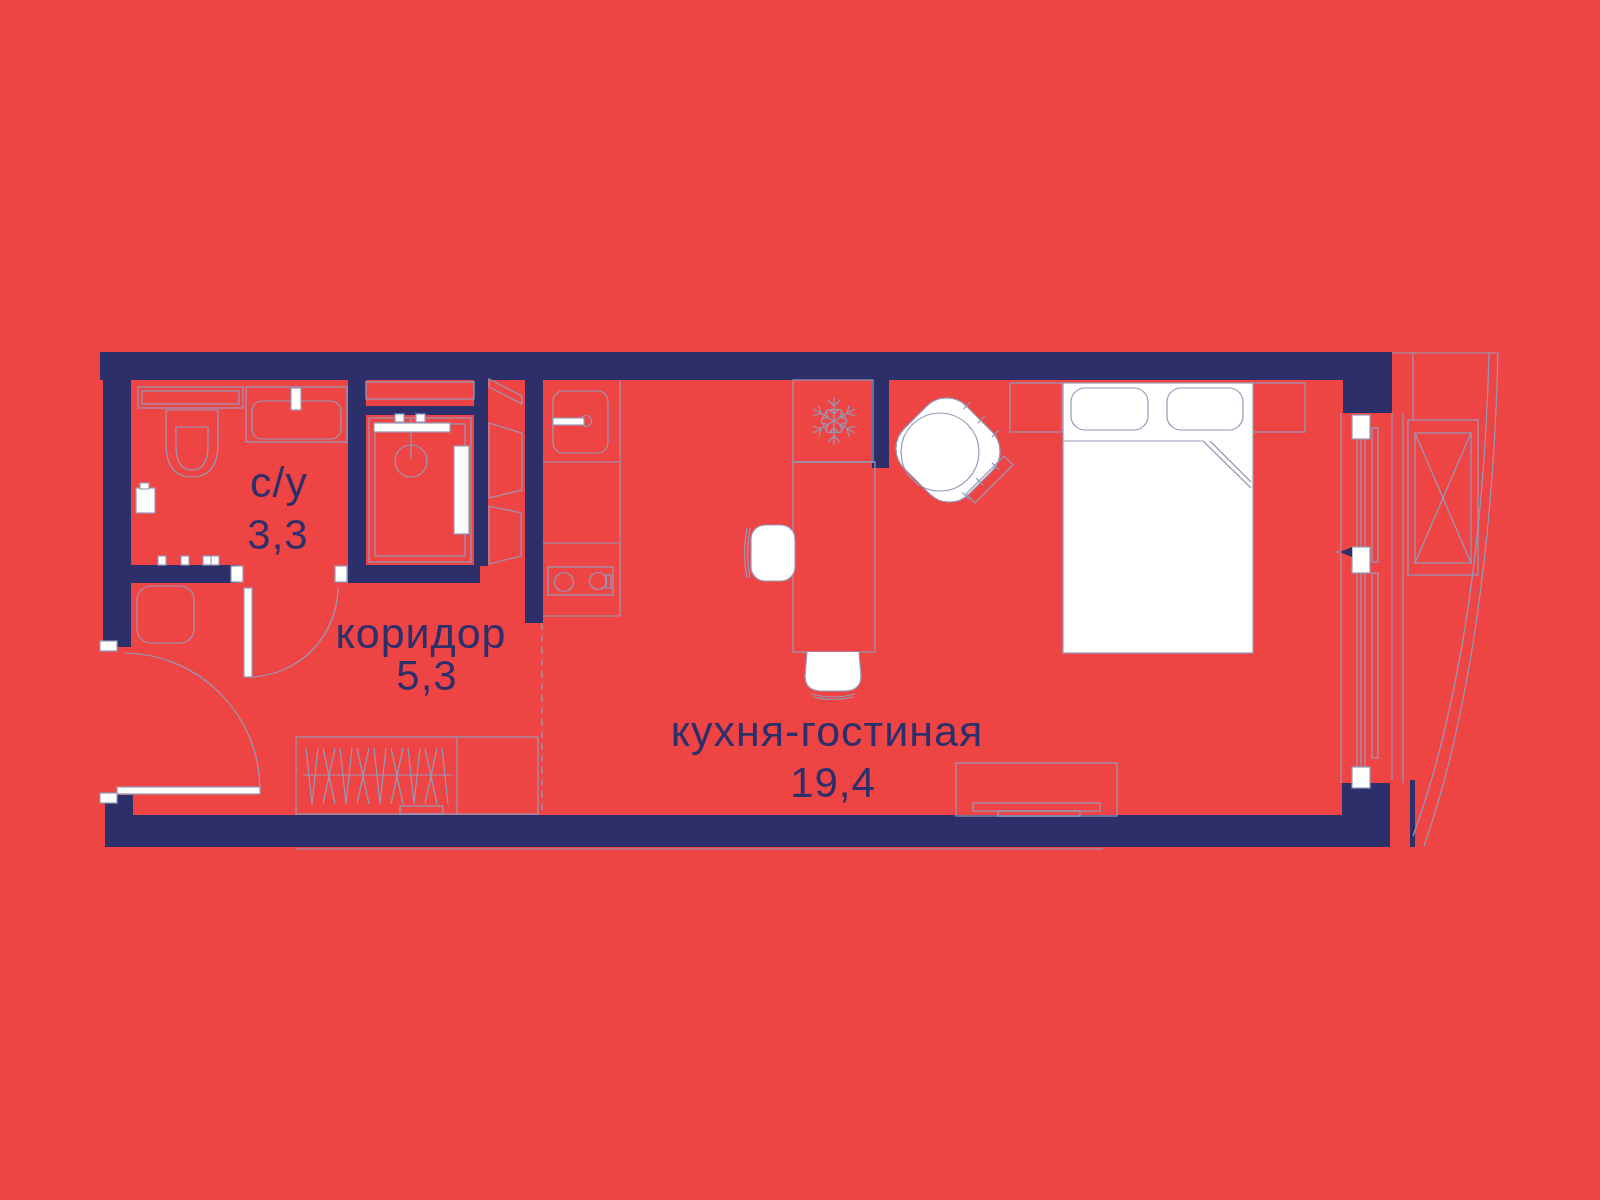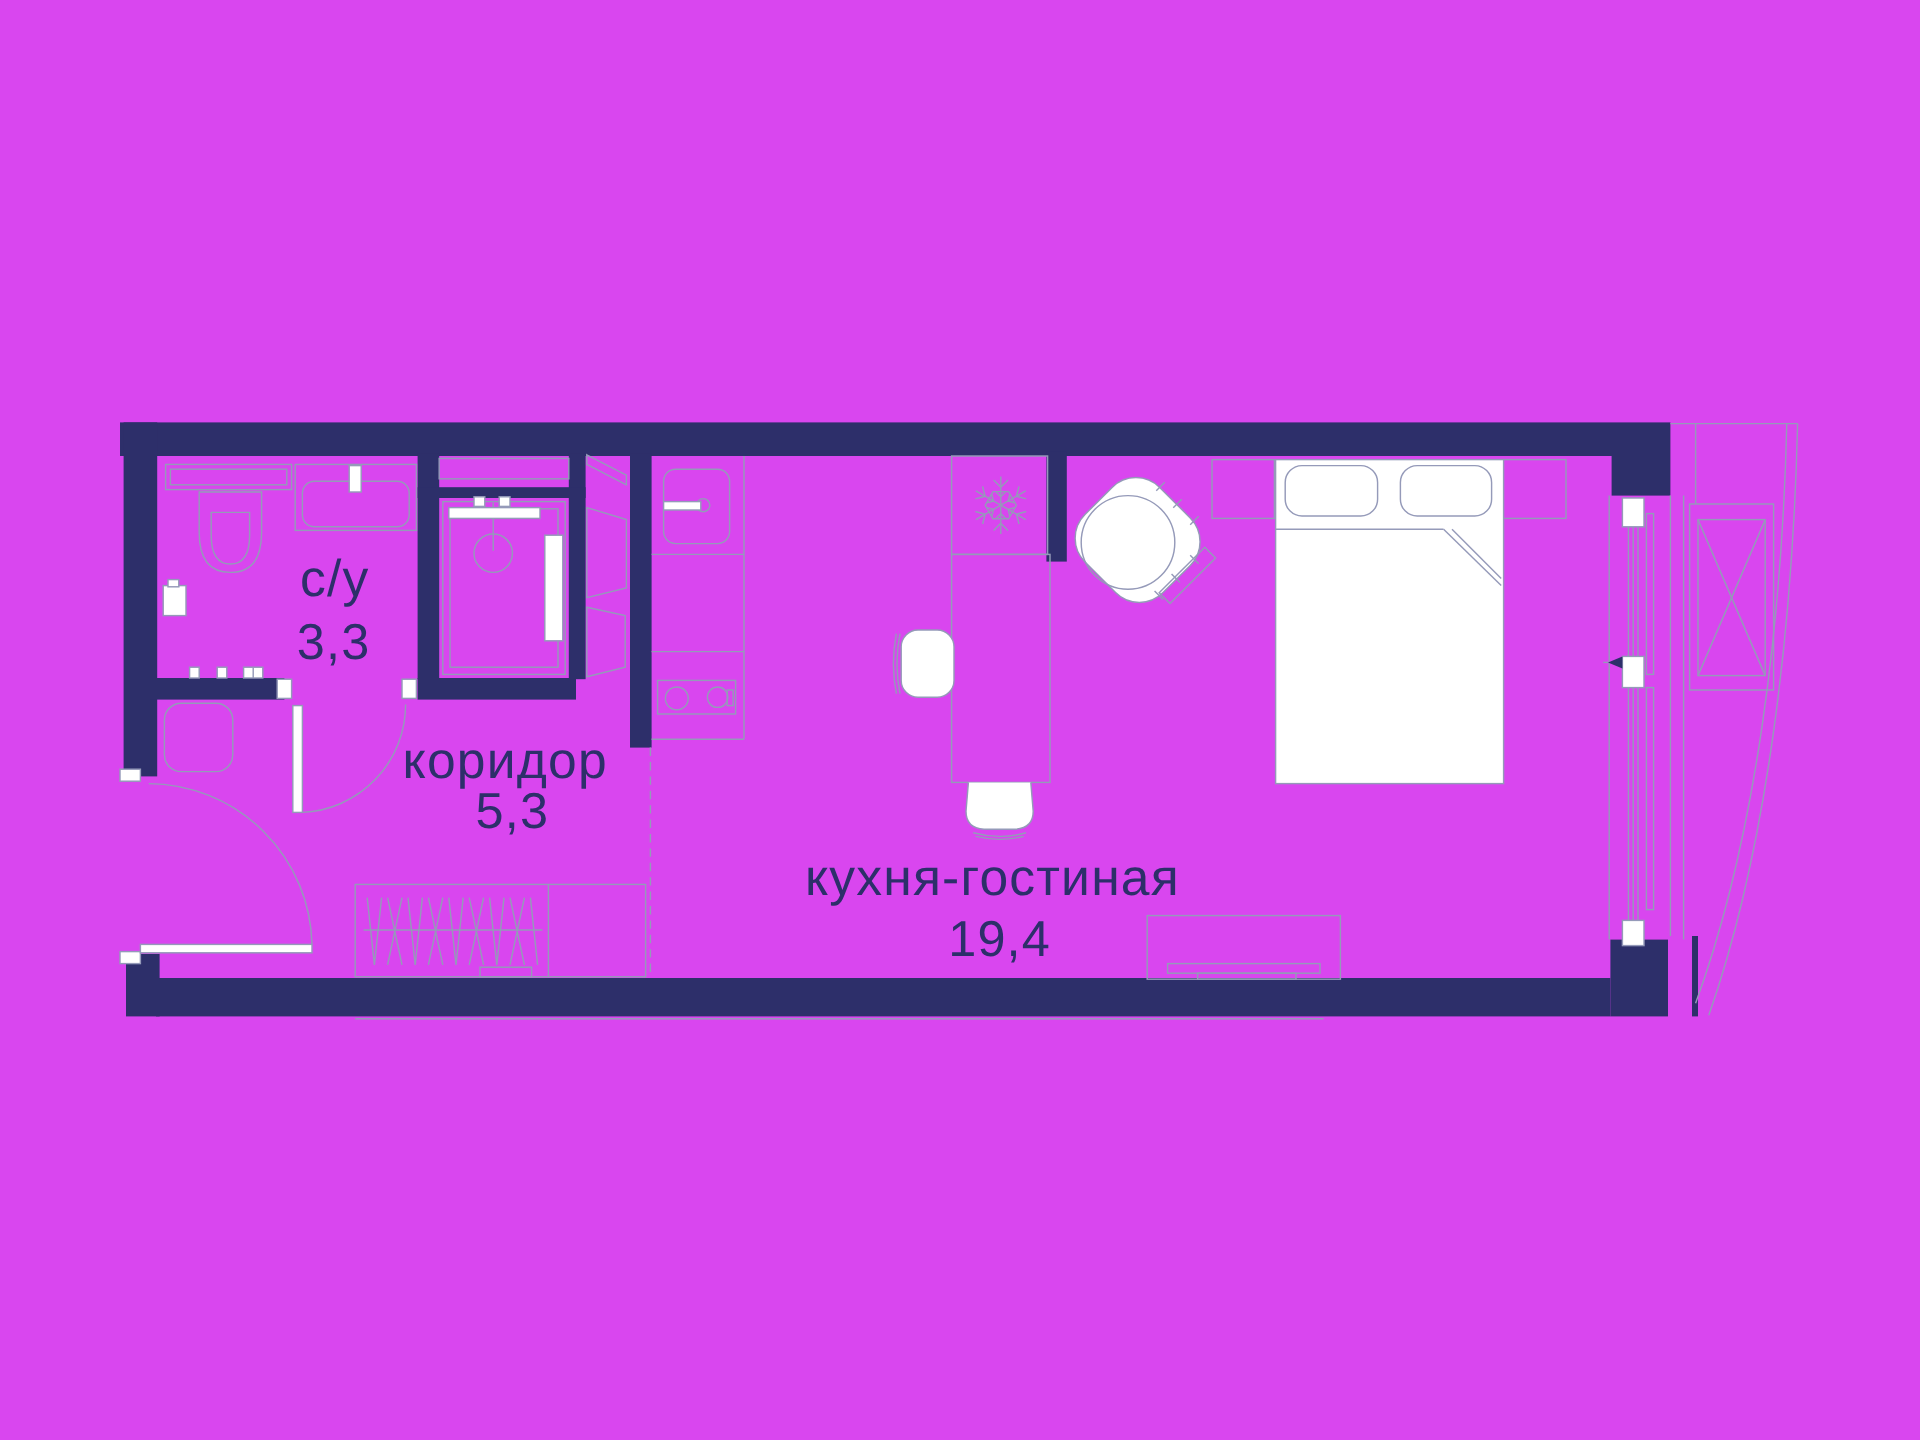--- a/index.html
+++ b/index.html
@@ -1,16 +1,16 @@
 <!DOCTYPE html>
 <html><head>
 <meta charset="utf-8">
 <style>
   html,body{margin:0;padding:0;background:#ffffff;}
-  .stage{position:relative;width:1600px;height:1200px;background:#d946ef;overflow:hidden;
+  .stage{position:relative;width:1600px;height:1200px;background:#ef4444;overflow:hidden;
          font-family:"Liberation Sans",sans-serif;}
   svg{display:block}
   .w   {fill:#2d2f6a;stroke:none;}
   .ln  {fill:none;stroke:#959ab9;stroke-width:1.2;}
   .lnf {fill:#ffffff;stroke:#959ab9;stroke-width:1.2;}
   .dash{stroke-dasharray:7 5;}
   .room-label{fill:#2d2f6a;font-size:43px;letter-spacing:1px;text-anchor:middle;}
   .room-area {fill:#2d2f6a;font-size:42px;letter-spacing:1px;text-anchor:middle;}
 </style>
 </head>

